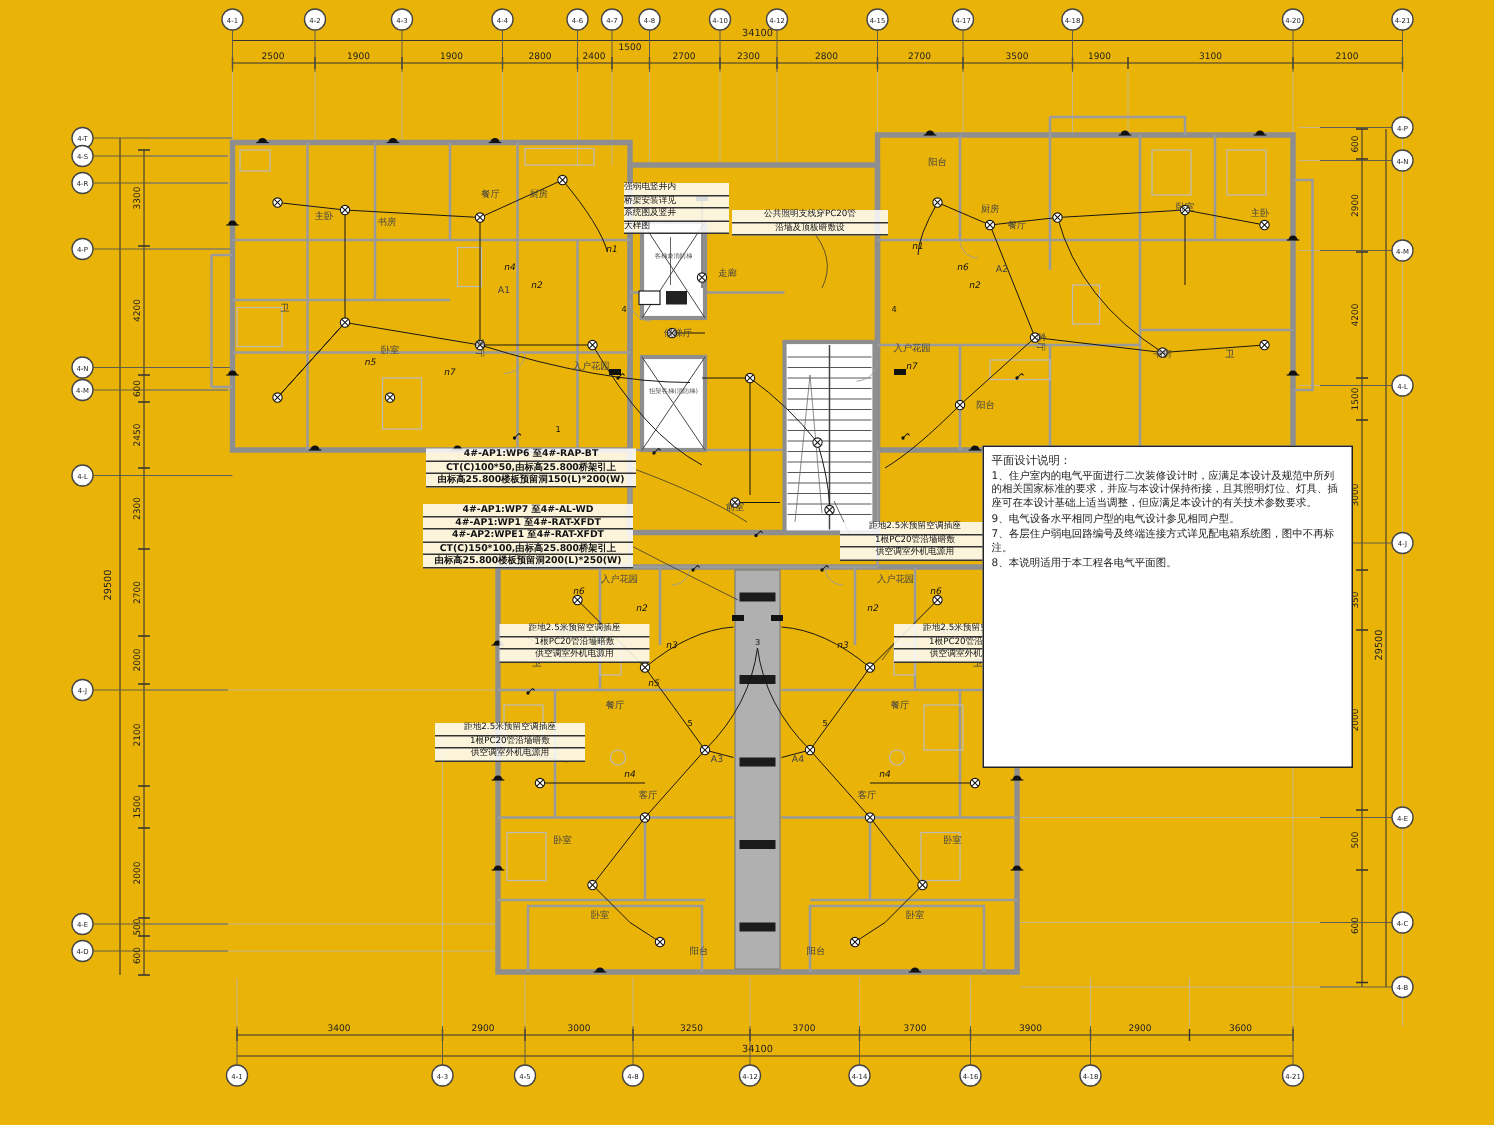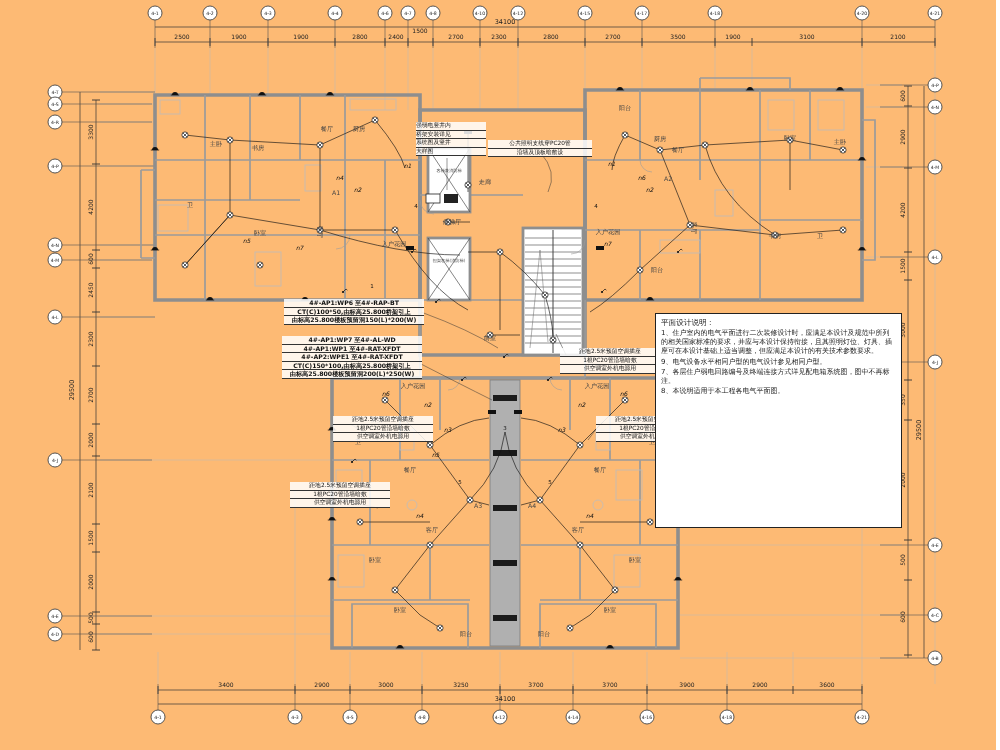--- a/index.html
+++ b/index.html
@@ -1,32 +1,32 @@
 <!DOCTYPE html>
 <html><head>
 <meta charset="utf-8">
 <style>
   html,body{margin:0;padding:0;background:#fff}
-  #sheet{position:relative;width:996px;height:750px;background:#fdba74;overflow:hidden;
+  #sheet{position:relative;width:996px;height:750px;background:#eab308;overflow:hidden;
          font-family:"DejaVu Sans",sans-serif;color:#1b1b1b}
   svg{position:absolute;left:0;top:0}
   svg text{font-family:"DejaVu Sans",sans-serif}
   .dim{font-size:6px;fill:#222;text-anchor:middle}
   .tot{font-size:6.5px;fill:#222;text-anchor:middle}
   .gbl{font-size:4.6px;fill:#222;text-anchor:middle}
   .rm{font-size:6.2px;fill:#444;text-anchor:middle}
   .tiny{font-size:4.2px;fill:#555;text-anchor:middle}
   .nl{font-size:6px;fill:#111;font-style:italic;text-anchor:middle}
   .dg{font-size:5.5px;fill:#111;text-anchor:middle}
   .callout{position:absolute;font-size:5.8px;line-height:7.6px;text-align:center;color:#111;background:rgba(255,255,255,.85)}
   .callout div{border-bottom:.6px solid #333;white-space:nowrap}
   .ac{width:100px}
   .tray{width:140px;font-weight:bold;font-size:6.2px}
   .small-co{width:70px;text-align:left}
-  #notes{position:absolute;left:655px;top:313px;width:247px;height:215px;border:1.3px solid #222;
+  #notes{position:absolute;left:655px;top:297px;width:247px;height:215px;border:1.3px solid #222;
          background:#fff;padding:4px 5px;box-sizing:border-box;font-size:7px;line-height:1.32;overflow:hidden}
   #notes .title{font-size:7.6px;margin-bottom:1px}
   #notes .note{margin-bottom:1px}
 </style>
 </head>
 <body>
 
 <div id="sheet">
 <svg width="1000" height="750" viewBox="0 0 1000 750">
 <defs>

